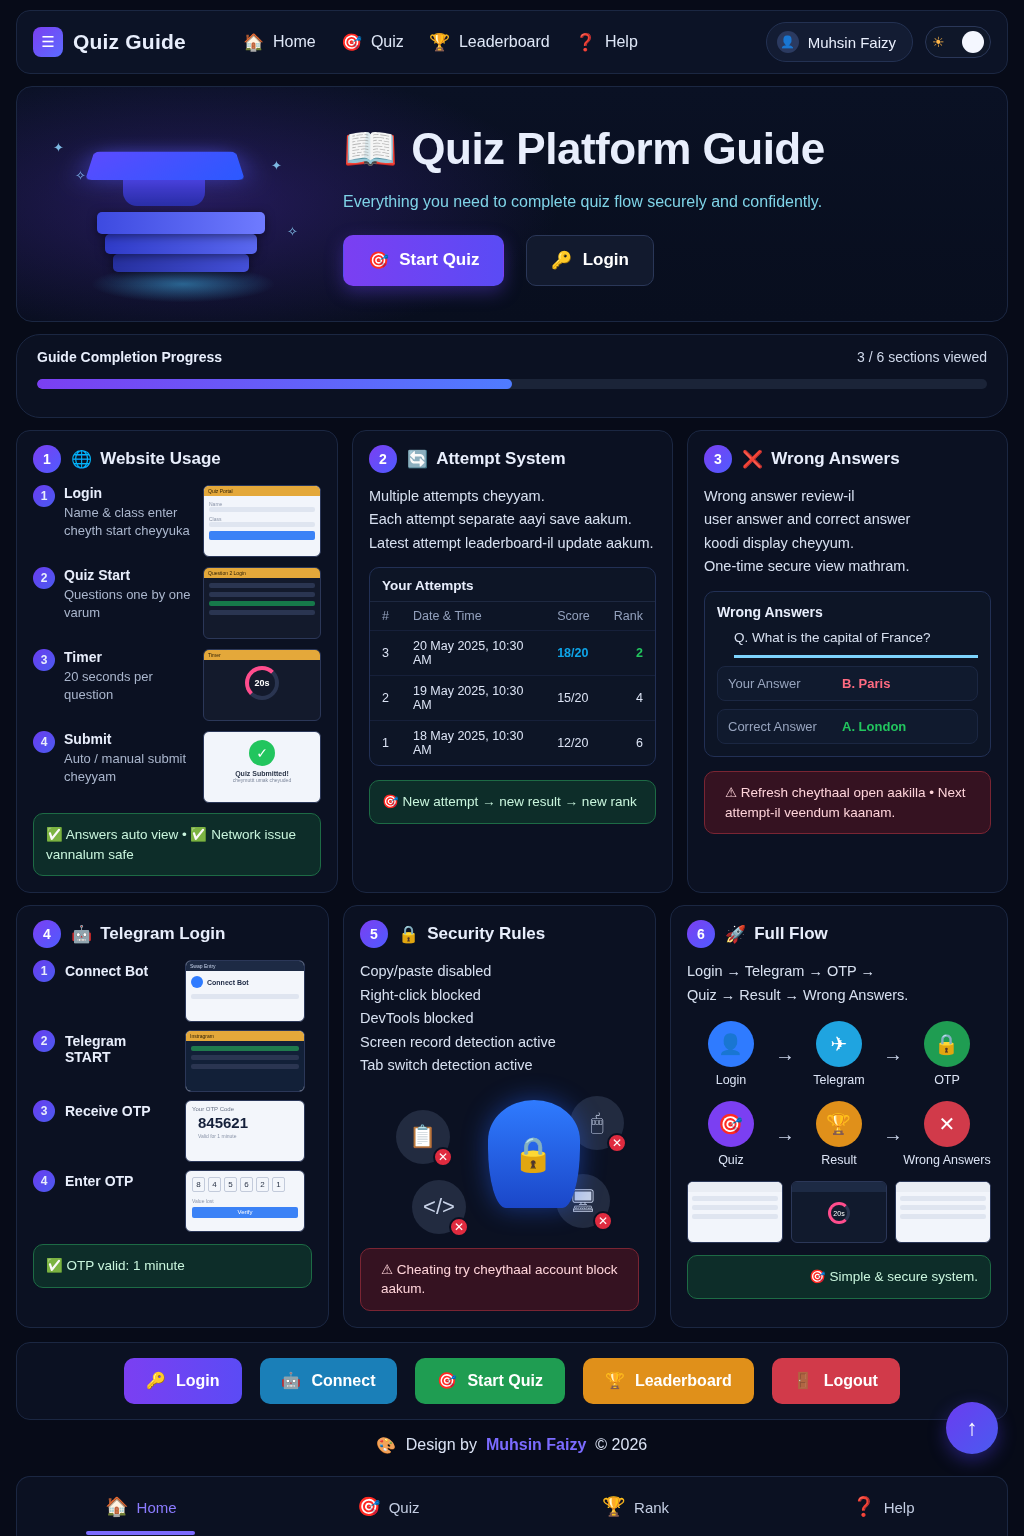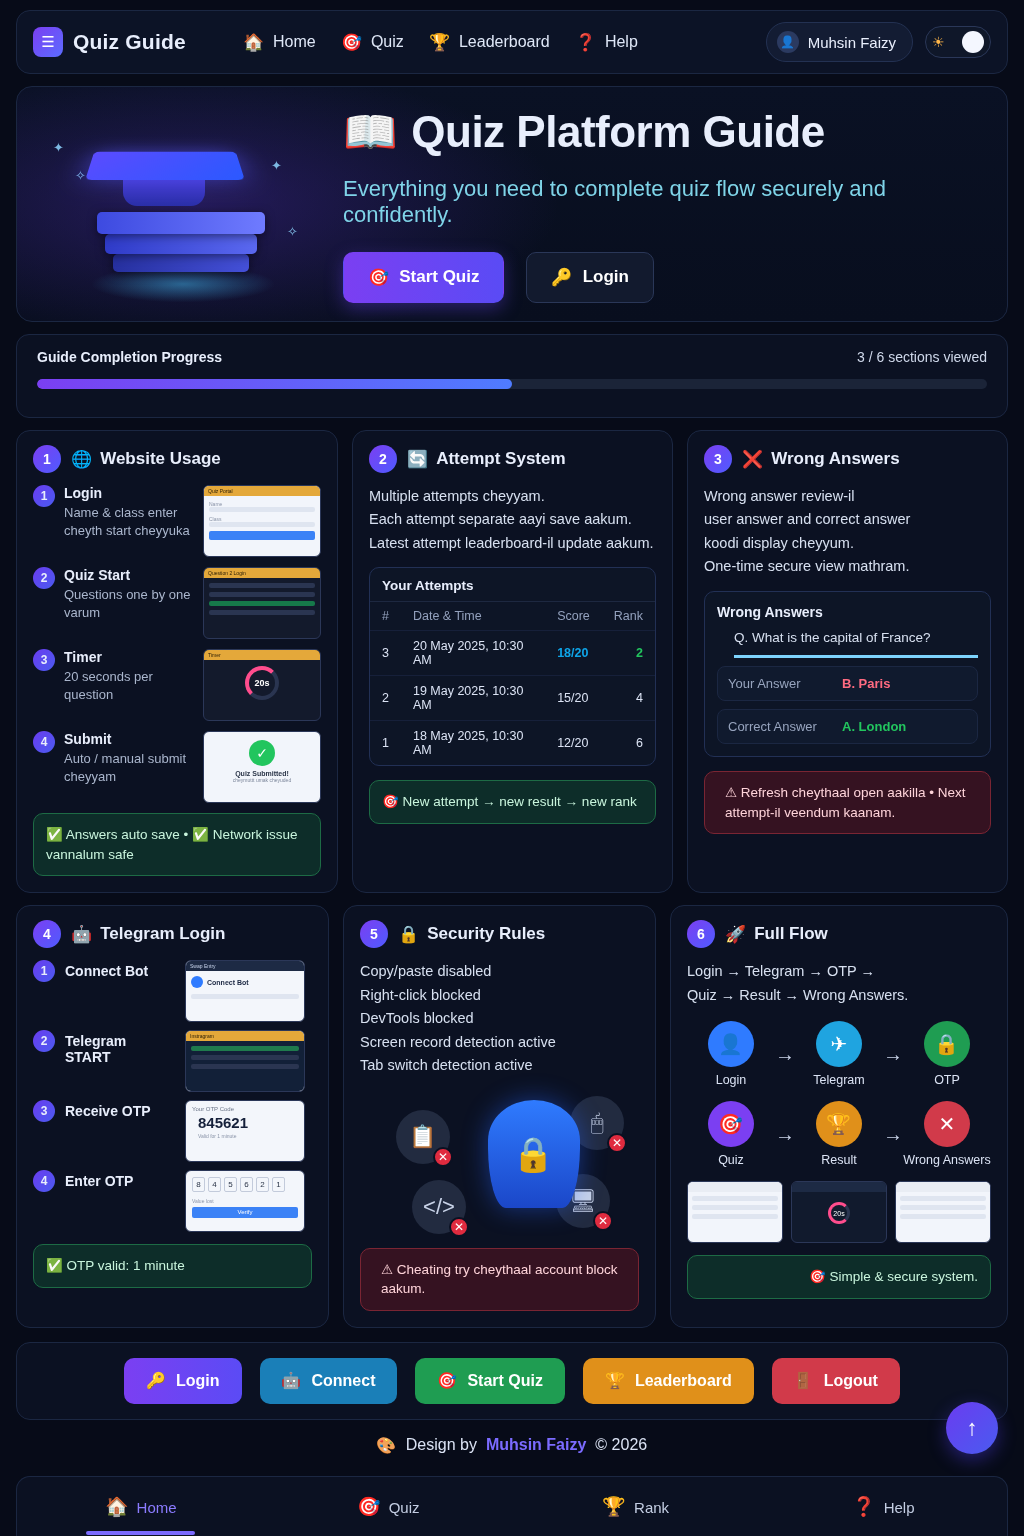--- a/index.html
+++ b/index.html
@@ -82,33 +82,33 @@
   .b1 { left: 62px; top: 108px; width: 168px; height: 22px; background: linear-gradient(90deg,#3d4ae0,#6f7bff); }
   .b2 { left: 70px; top: 130px; width: 152px; height: 20px; background: linear-gradient(90deg,#2f3bc8,#5a68f0); }
   .b3 { left: 78px; top: 150px; width: 136px; height: 18px; background: linear-gradient(90deg,#26309f,#4450d8); }
   .halo {
     position: absolute; left: 48px; top: 160px; width: 200px; height: 40px;
     border-radius: 50%; background: radial-gradient(ellipse at center, rgba(70,200,255,.45), transparent 65%);
   }
   .spark { position: absolute; color: #8fd6ff; font-size: 13px; opacity: .85; }
   .hero-text { padding-left: 18px; }
   .hero-title { font-size: 44px; font-weight: bold; letter-spacing: -.5px; display: flex; align-items: center; gap: 14px; }
-  .hero-sub { margin-top: 18px; font-size: 22px; color: #7fd4e8; }
+  .hero-sub { margin-top: 18px; font-size: 16px; color: #7fd4e8; }
   .hero-btns { margin-top: 24px; display: flex; gap: 22px; }
   .btn {
     border-radius: 10px; padding: 14px 24px; font-size: 17px; font-weight: bold;
     display: inline-flex; align-items: center; gap: 10px; border: 1px solid transparent;
     color: #fff;
   }
   .btn-primary { background: linear-gradient(90deg,#7b3ff2,#5a4bf5); box-shadow: 0 6px 18px rgba(110,70,250,.35); }
   .btn-ghost { background: #121a2e; border-color: #2a3758; }
 
   
   .progress-card {
-    margin-top: 12px; height: 84px; border-radius: 13px;
+    margin-top: 12px; height: 84px; border-radius: 24px;
     border: 1px solid #1b2742; background: #0b1122;
     padding: 14px 20px;
   }
   .progress-head { display: flex; justify-content: space-between; align-items: center; }
   .progress-title { font-size: 14px; font-weight: bold; }
   .progress-count { font-size: 14px; color: #cfd8ea; }
   .bar-track { margin-top: 14px; height: 10px; border-radius: 6px; background: #1b2438; overflow: hidden; }
   .bar-fill { height: 100%; width: 50%; border-radius: 6px; background: linear-gradient(90deg,#7b3ff2,#4f7cff); }
 
   
@@ -432,21 +432,21 @@
             </div>
           </div>
           <div class="thumb">
             <div class="check-circle">✓</div>
             <div class="thumb-caption">Quiz Submitted!</div>
             <div class="thumb-caption sm">cheymuttt umak cheyuded</div>
           </div>
         </div>
       </div>
 
-      <div class="note note-green">✅ Answers auto save • ✅ Network issue vannalum safe</div>
+      <div class="note note-green">✅ Answers auto view • ✅ Network issue vannalum safe</div>
     </div>
 
     <div class="card">
       <div class="card-head">
         <div class="badge-num">2</div>
         <div class="card-title">
           <span>🔄</span>
           <span>Attempt System</span>
         </div>
       </div>

